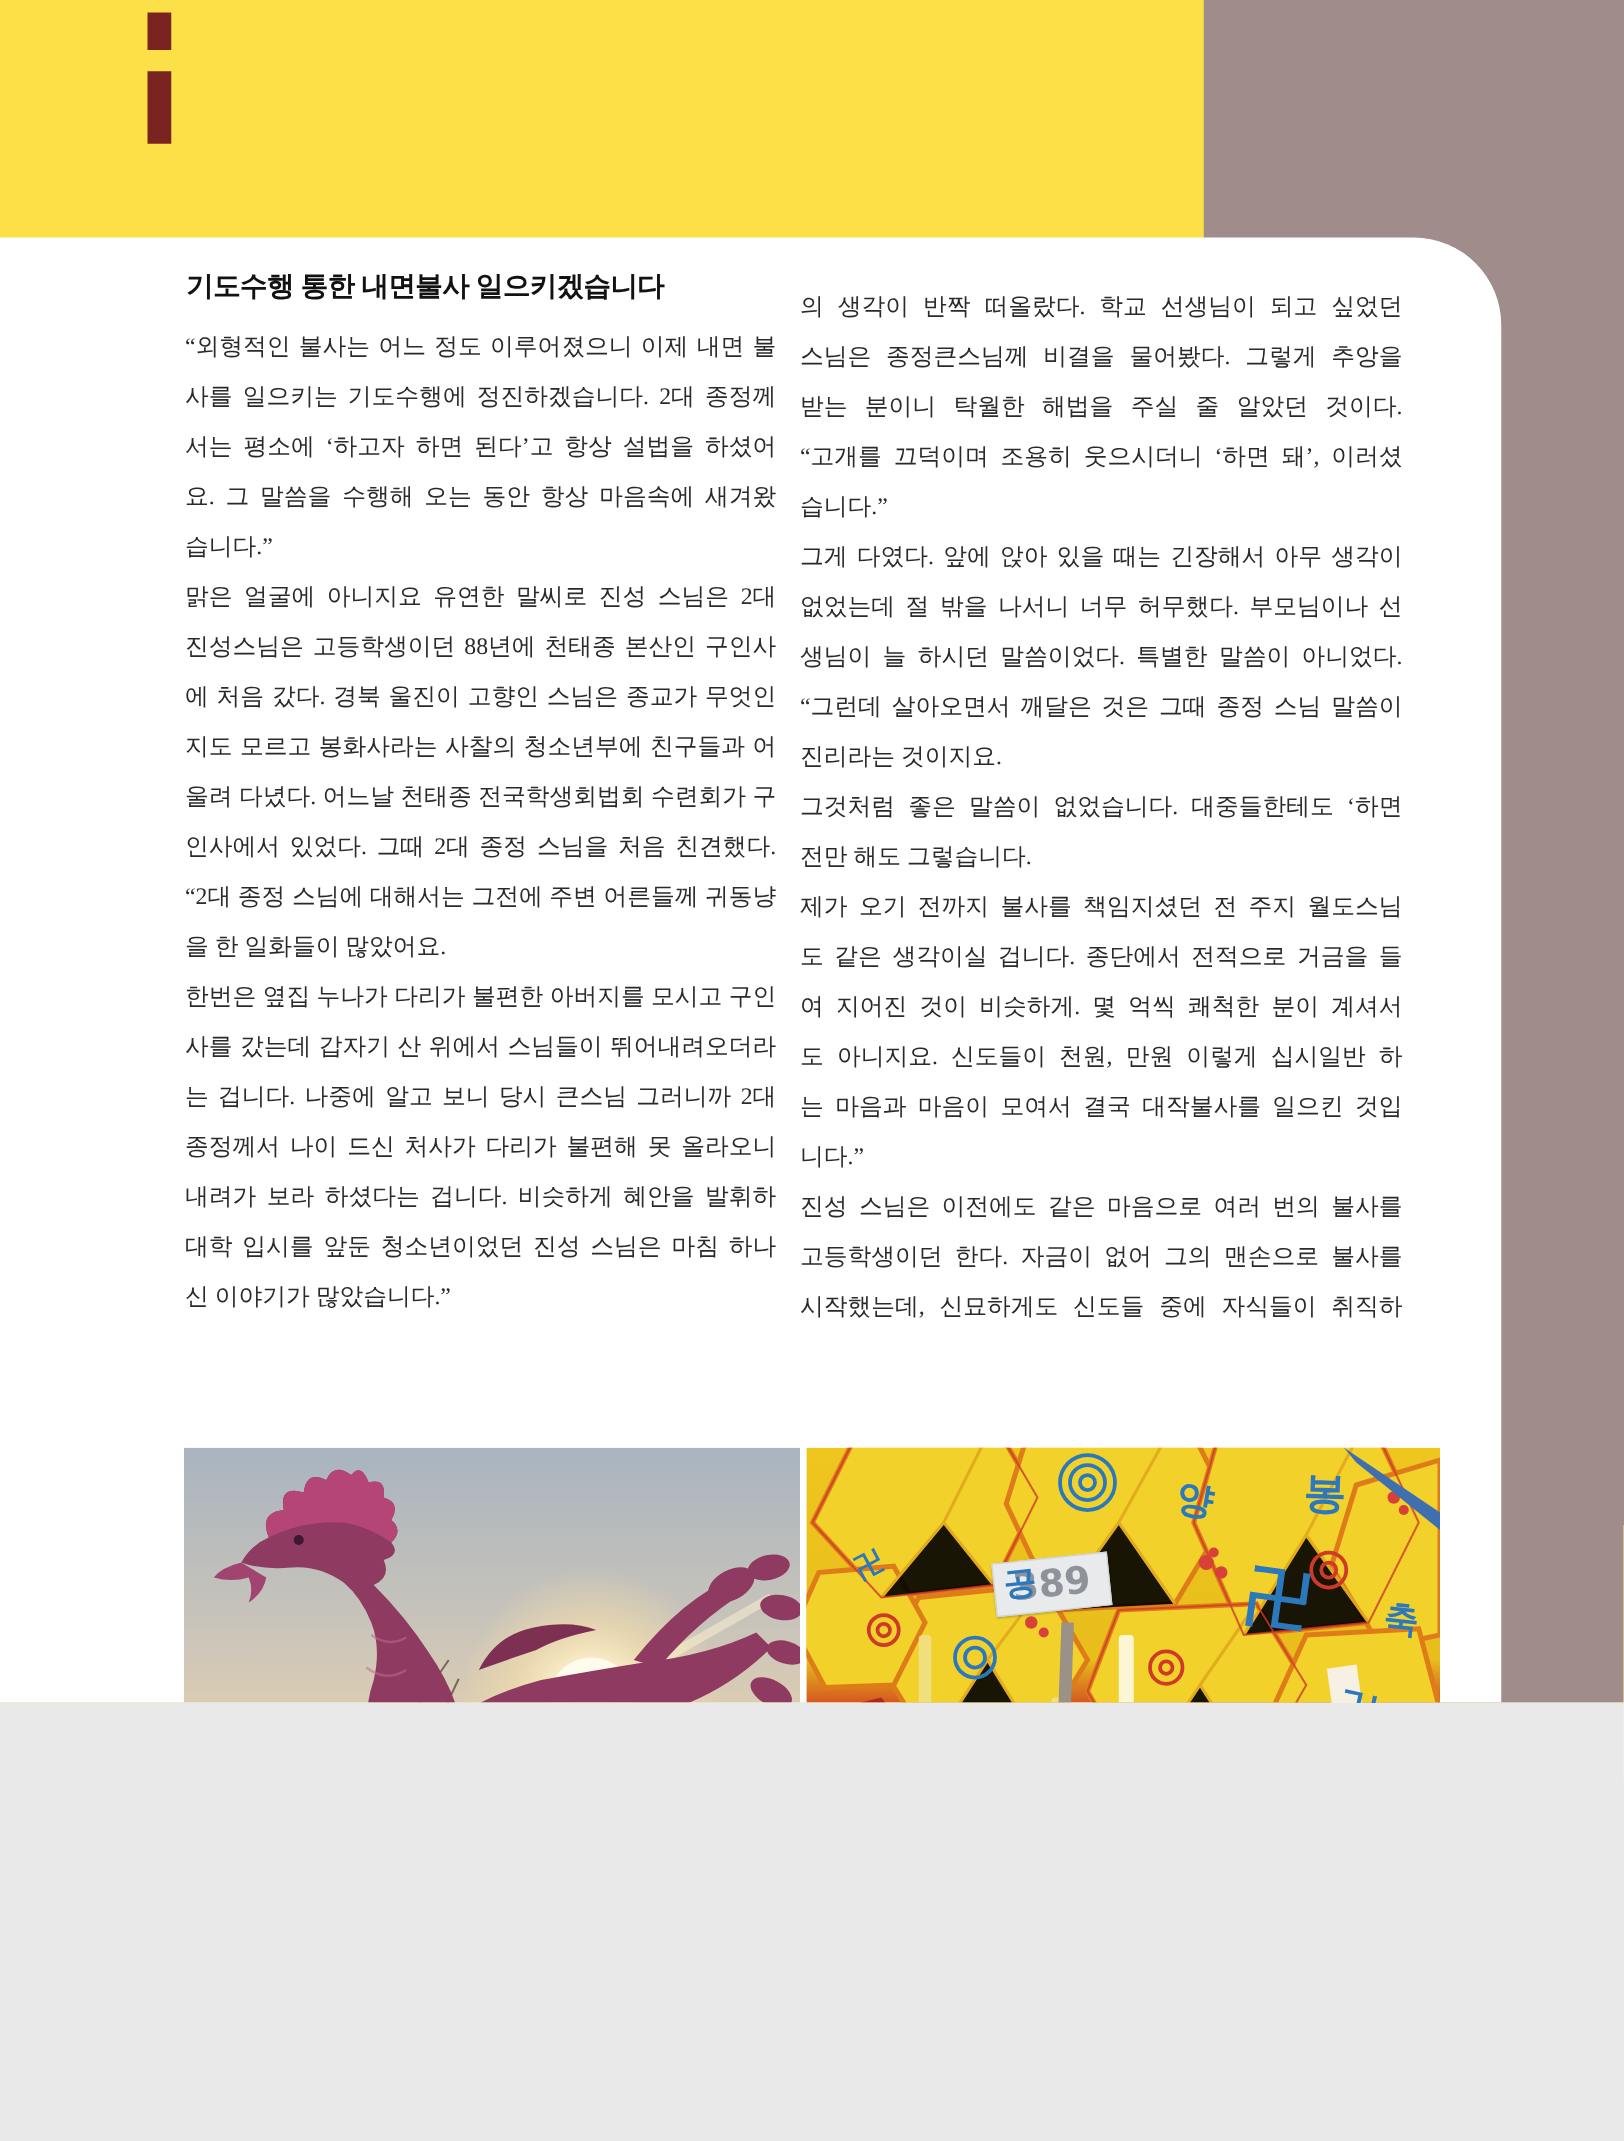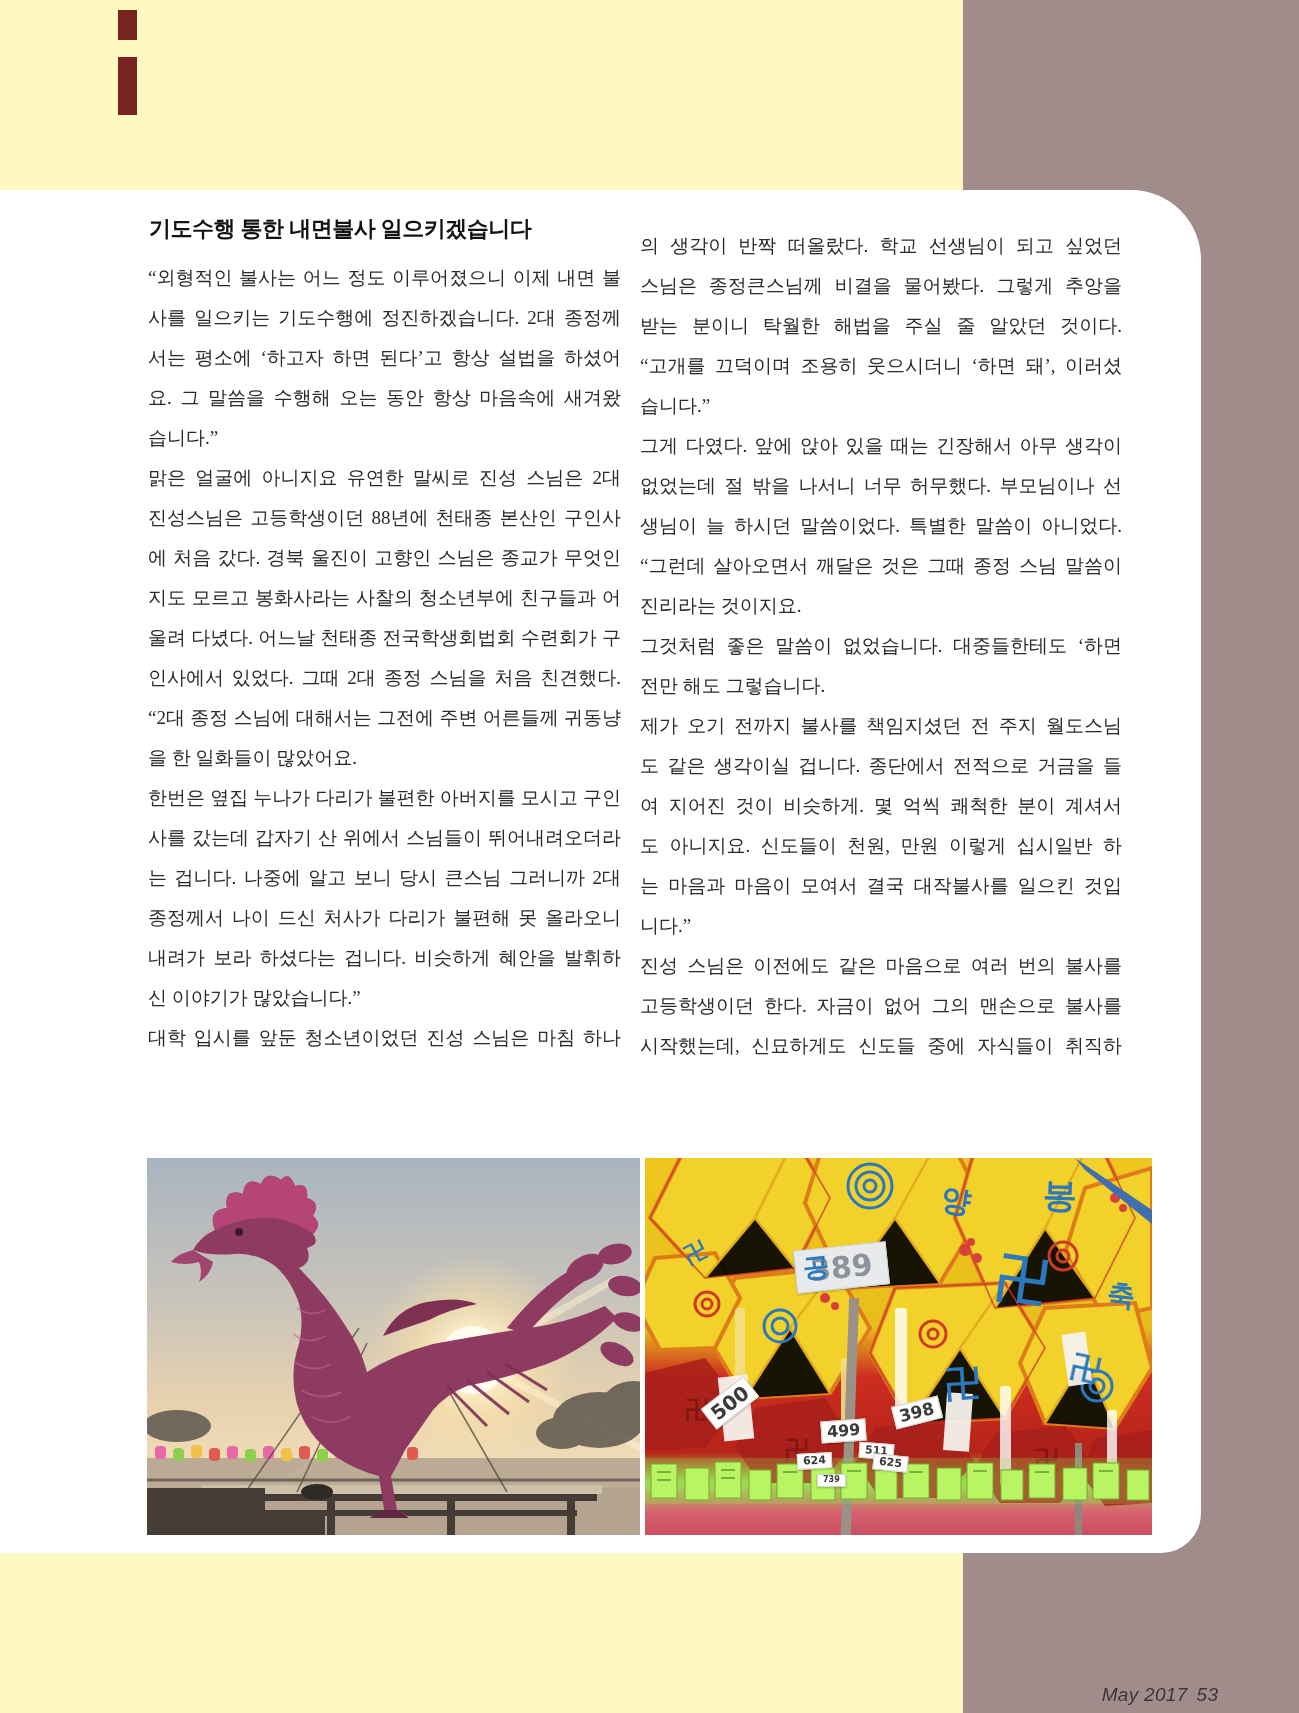--- a/index.html
+++ b/index.html
@@ -1,16 +1,16 @@
 <!DOCTYPE html>
 <html><head>
 <meta charset="utf-8">
 <style>
   html,body{margin:0;padding:0;background:#e9e9e9;}
-  .page{position:relative;width:1299px;height:1713px;background:#fef9c3;overflow:hidden;
+  .page{position:relative;width:1299px;height:1362px;background:#fde047;overflow:hidden;
         font-family:"Liberation Serif","DejaVu Serif",serif;}
   .mauve-band{position:absolute;left:963px;top:0;width:336px;height:1713px;background:#a18c8c;}
   .content-panel{position:absolute;left:-40px;top:190px;width:1241px;height:1363px;background:#ffffff;
         border-radius:0 70px 40px 0;}
   .accent-squares{position:absolute;left:118px;top:10px;width:20px;}
   .sq{width:19px;background:#7a2422;margin-bottom:17px;}
   .sq1{height:30px;}
   .sq2{height:58px;}
   .heading{position:absolute;left:149px;top:214px;width:480px;margin:0;
         font-family:"Liberation Sans","DejaVu Sans",sans-serif;font-weight:700;
@@ -62,22 +62,22 @@
       <div class="line">지도 모르고 봉화사라는 사찰의 청소년부에 친구들과 어</div>
       <div class="line">울려 다녔다. 어느날 천태종 전국학생회법회 수련회가 구</div>
       <div class="line">인사에서 있었다. 그때 2대 종정 스님을 처음 친견했다.</div>
       <div class="line">“2대 종정 스님에 대해서는 그전에 주변 어른들께 귀동냥</div>
       <div class="line endline">을 한 일화들이 많았어요.</div>
       <div class="line">한번은 옆집 누나가 다리가 불편한 아버지를 모시고 구인</div>
       <div class="line">사를 갔는데 갑자기 산 위에서 스님들이 뛰어내려오더라</div>
       <div class="line">는 겁니다. 나중에 알고 보니 당시 큰스님 그러니까 2대</div>
       <div class="line">종정께서 나이 드신 처사가 다리가 불편해 못 올라오니</div>
       <div class="line">내려가 보라 하셨다는 겁니다. 비슷하게 혜안을 발휘하</div>
+      <div class="line">대학 입시를 앞둔 청소년이었던 진성 스님은 마침 하나</div>
       <div class="line endline">신 이야기가 많았습니다.”</div>
-      <div class="line">대학 입시를 앞둔 청소년이었던 진성 스님은 마침 하나</div>
     </div>
   <div class="col col-right" id="col-right">
       <div class="line">의 생각이 반짝 떠올랐다. 학교 선생님이 되고 싶었던</div>
       <div class="line">스님은 종정큰스님께 비결을 물어봤다. 그렇게 추앙을</div>
       <div class="line">받는 분이니 탁월한 해법을 주실 줄 알았던 것이다.</div>
       <div class="line">“고개를 끄덕이며 조용히 웃으시더니 ‘하면 돼’, 이러셨</div>
       <div class="line endline">습니다.”</div>
       <div class="line">그게 다였다. 앞에 앉아 있을 때는 긴장해서 아무 생각이</div>
       <div class="line">없었는데 절 밖을 나서니 너무 허무했다. 부모님이나 선</div>
       <div class="line">생님이 늘 하시던 말씀이었다. 특별한 말씀이 아니었다.</div>

